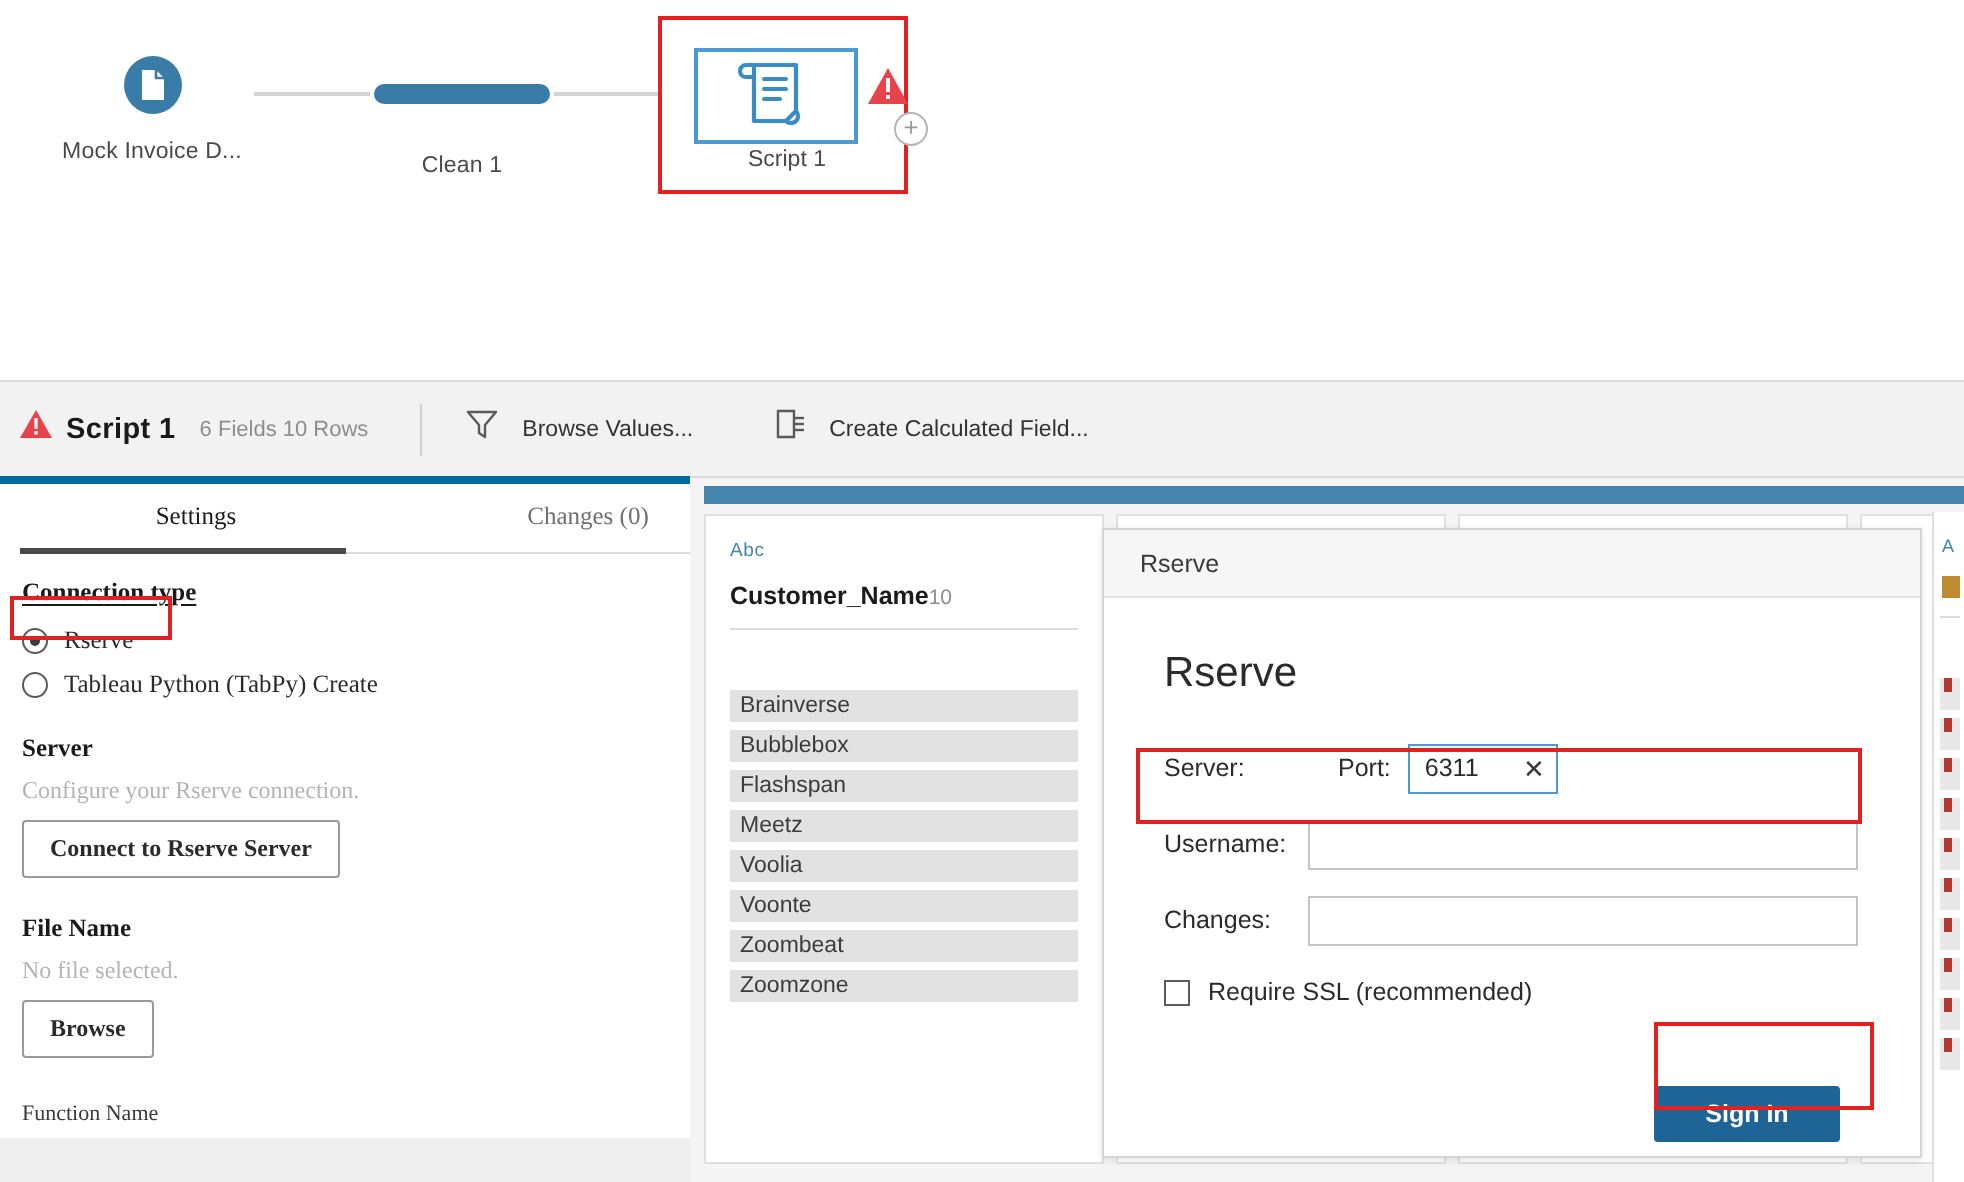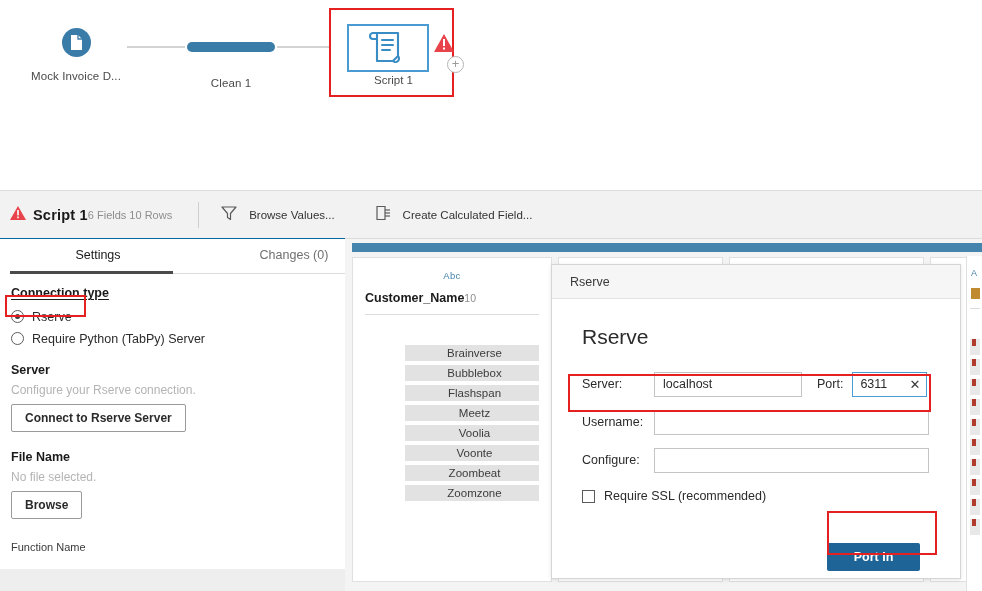--- a/index.html
+++ b/index.html
@@ -85,36 +85,37 @@
     position: absolute; left: 0; top: 190px;
     width: 982px; height: 48px;
     background: #f2f2f2; border-top: 1px solid #dcdcdc;
     display: flex; align-items: center;
   }
   #tb-title-group { display: flex; align-items: center; padding-left: 10px; }
   #tb-title {
     font-size: 14.5px; font-weight: bold; color: #1a1a1a;
     margin-left: 7px; letter-spacing: .2px;
   }
-  #tb-meta { font-size: 11px; color: #8d8d8d; margin-left: 0; white-space: nowrap; }
+  #tb-meta { font-size: 11px; color: #8d8d8d; margin-left: 12px; white-space: nowrap; }
   .tb-divider {
     width: 1px; height: 26px; background: #cfcfcf; margin: 0 22px 0 26px;
   }
   .tb-action {
     display: flex; align-items: center; cursor: default;
   }
   .tb-action + .tb-action { margin-left: 40px; }
   .tb-action-label { font-size: 11.5px; color: #333333; margin-left: 12px; white-space: nowrap; }
 
   
   #settings-panel {
     position: absolute; left: 0; top: 238px;
     width: 393px; height: 353px;
     background: #ffffff; border-right: 1px solid #d8d8d8;
-    border-top: 1px solid #0369a1;
+    border-top: 4px solid #0369a1;
+    font-family: Liberation Serif, serif;
   }
   #tabs { position: relative; height: 35px; display: flex; }
   .tab {
     flex: 1; text-align: center; font-size: 12.5px;
     padding-top: 9px; color: #707070;
   }
   .tab.active { color: #1a1a1a; }
   #tab-underline-track {
     position: absolute; left: 10px; right: 10px; bottom: 0;
     height: 1px; background: #dcdcdc;
@@ -178,38 +179,38 @@
   }
   #blue-bar {
     position: absolute; left: 7px; top: 4px; right: 0; height: 9px;
     background: #4585ad;
   }
 
   .profile-card {
     position: absolute; top: 18px;
     background: #ffffff; border: 1px solid #e0e0e0;
   }
-  #card-1 { left: 7px; width: 200px; height: 325px; text-align: center; }
+  #card-1 { left: 7px; width: 200px; height: 325px; }
   #card-2 { left: 213px; width: 165px; height: 325px; }
   #card-3 { left: 384px; width: 195px; height: 325px; }
   #card-4 { left: 585px; width: 200px; height: 325px; }
 
   .card-inner { padding: 12px 12px 0 12px; }
   .abc-type { font-size: 9.5px; color: #4585ad; letter-spacing: .3px; }
   .field-head { display: flex; align-items: baseline; margin-top: 10px; }
   .field-name { font-size: 12.5px; font-weight: bold; color: #1a1a1a; }
   .field-count { font-size: 10.5px; color: #8d8d8d; }
   .field-rule {
     height: 1px; background: #dcdcdc; margin: 9px 0 0 0;
   }
   .value-list { margin-top: 30px; }
   .value-row {
     background: #e2e2e2; height: 16px; margin-bottom: 4px;
     font-size: 11.5px; color: #3c3c3c; padding-left: 5px; line-height: 16px;
-    white-space: nowrap; overflow: hidden; margin-left: 40px;
+    white-space: nowrap; overflow: hidden;
   }
 
   
   #edge-col {
     position: absolute; left: 966px; top: 256px;
     width: 16px; height: 335px; overflow: hidden;
     background: #ffffff; border-left: 1px solid #e0e0e0;
   }
   #edge-col .eabc { font-size: 9px; color: #4585ad; margin: 12px 0 0 4px; }
   #edge-col .ename { width: 9px; height: 11px; background: #c08b30; margin: 10px 0 0 4px; }
@@ -384,21 +385,21 @@
 
     <div class="sec-title" id="conn-type-title">Connection type</div>
 
     <div class="radio-row">
       <span class="radio-outer checked"></span>
       <span class="radio-label">Rserve</span>
     </div>
 
     <div class="radio-row">
       <span class="radio-outer"></span>
-      <span class="radio-label">Require Python (TabPy) Server</span>
+      <span class="radio-label">Tableau Python (TabPy) Create</span>
     </div>
 
     <div id="rserve-highlight"></div>
 
     <div id="server-section">
       <div class="sec-title">Server</div>
       <div class="muted-note">Configure your Rserve connection.</div>
       <div class="panel-btn">Connect to Rserve Server</div>
     </div>
 
@@ -488,41 +489,40 @@
 
   <div id="dlg-titlebar">
     <span id="dlg-titlebar-text">Rserve</span>
   </div>
 
   <div id="dlg-body">
     <h1 id="dlg-heading">Rserve</h1>
 
     <div class="form-row">
       <span class="form-label">Server:</span>
-      <input class="text-input" id="server-input" type="text" value="localhost" style="">
       <span class="form-label" id="port-label">Port:</span>
       <span id="port-wrap">
         <input id="port-input" type="text" value="6311" style="">
         <span id="port-clear">✕</span>
       </span>
     </div>
 
     <div class="form-row">
       <span class="form-label">Username:</span>
       <input class="text-input" id="username-input" type="text" value="" style="">
     </div>
 
     <div class="form-row">
-      <span class="form-label">Configure:</span>
+      <span class="form-label">Changes:</span>
       <input class="text-input" id="password-input" type="password" value="" style="">
     </div>
 
     <div id="ssl-row">
       <span id="ssl-box"></span>
       <span id="ssl-label">Require SSL (recommended)</span>
     </div>
 
-    <button id="signin-btn">Port In</button>
+    <button id="signin-btn">Sign In</button>
   </div>
 </div>
 
 <div class="red-box" id="hl-serverport"></div>
 <div class="red-box" id="hl-signin"></div>
 
 </body></html>

